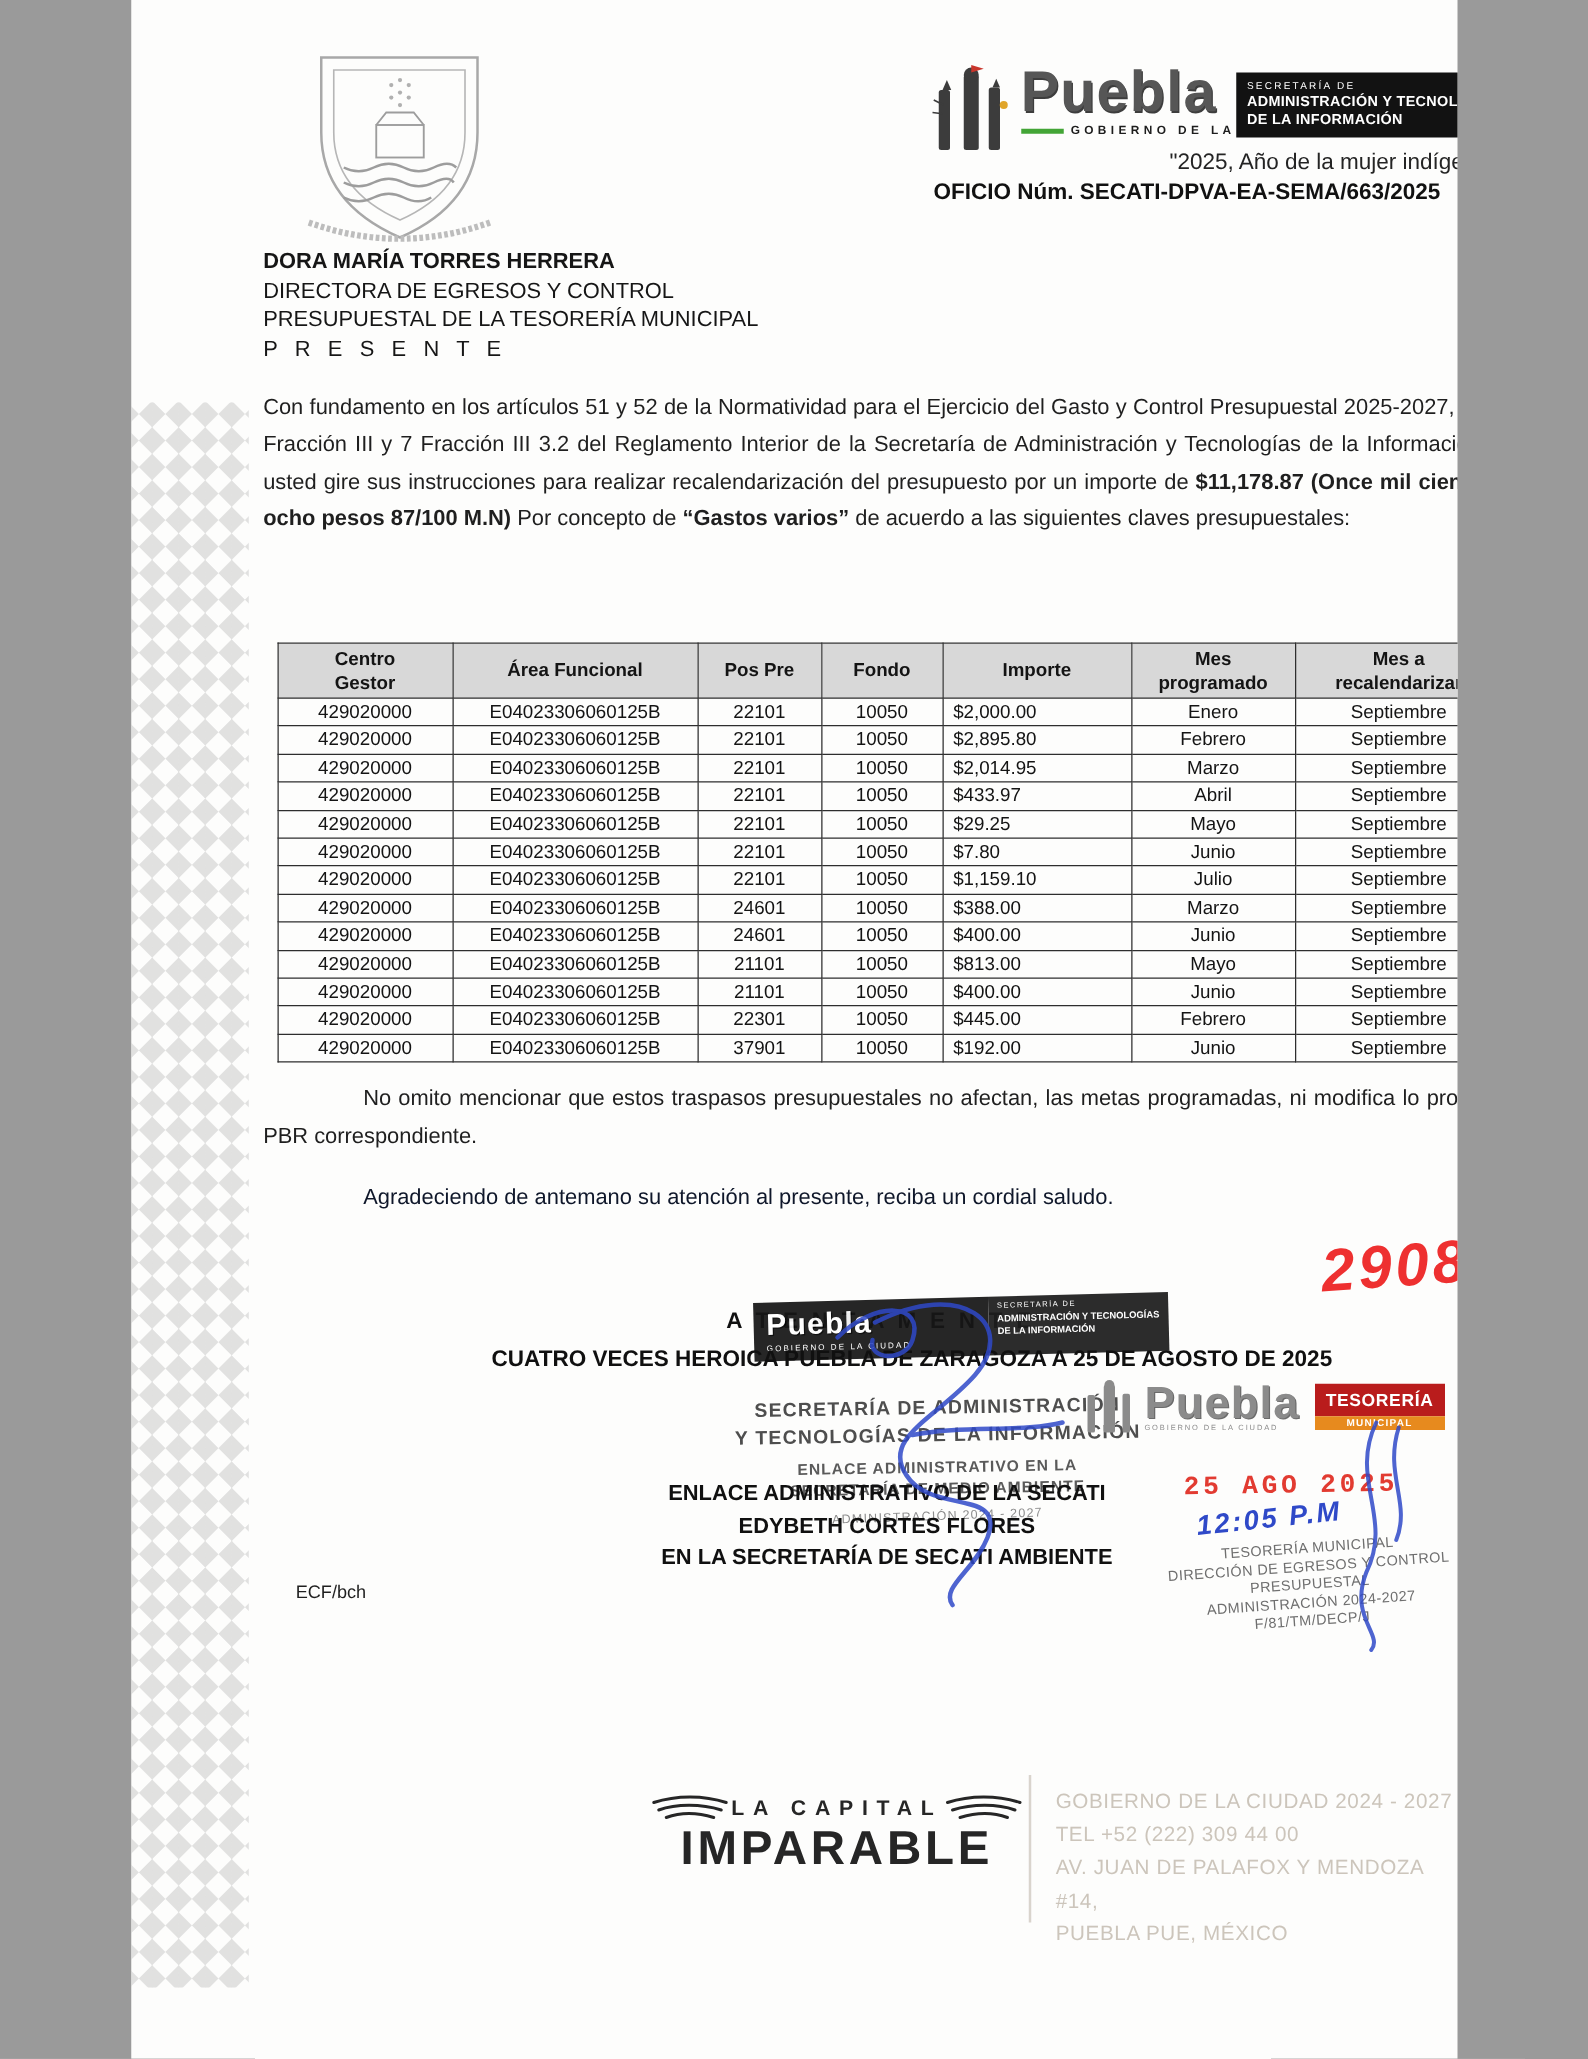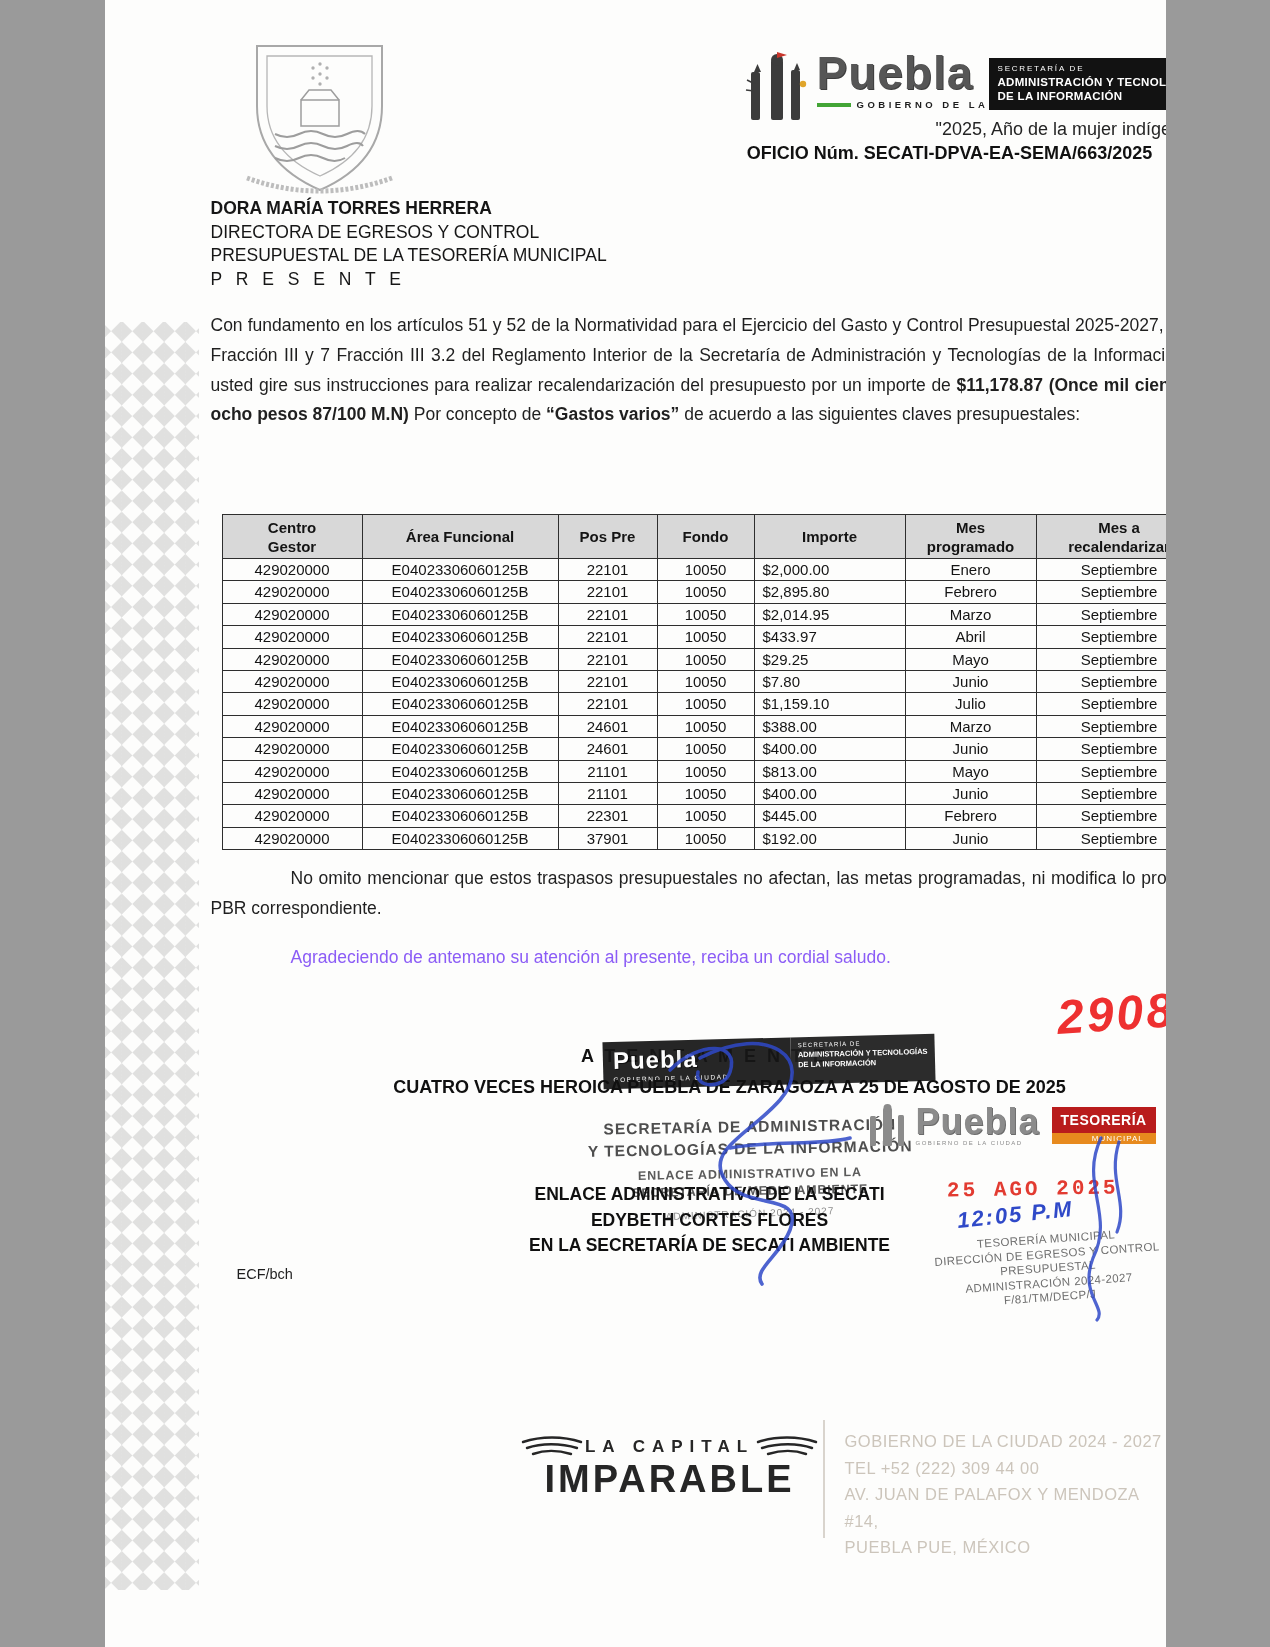--- a/index.html
+++ b/index.html
@@ -30,21 +30,21 @@
   .oficio{left:575px;top:143px;width:540px;text-align:center;font-size:18px;font-weight:bold;color:#111}
 
   
   .addressee{left:106px;top:197px;font-size:17.5px;line-height:23.5px;color:#161616}
   .addressee .name{font-weight:bold}
   .addressee .presente{letter-spacing:4.5px}
 
   
   .p1{left:106px;top:311px;width:1058px;font-size:17.5px;line-height:29.8px;text-align:justify;color:#1f1f1f}
   .p2{left:106px;top:864px;width:1062px;font-size:17.5px;line-height:29.5px;text-align:justify;text-indent:80px;color:#1f1f1f}
-  .p3{left:186px;top:947px;font-size:17.5px;color:#8b5cf6}
+  .p3{left:186px;top:947px;font-size:17.5px;color:#0f172a}
 
   
   .tablewrap{left:117px;top:514px}
   table.claves{border-collapse:collapse;width:980px;font-size:15px;color:#141414;table-layout:fixed}
   .claves th,.claves td{border:1px solid #2e2e2e;text-align:center;padding:1px 4px;line-height:19.4px;overflow:hidden;white-space:nowrap}
   .claves th{background:#d8d8d8;font-weight:bold;height:44px;line-height:19px}
   .claves td:nth-child(5){text-align:left;padding-left:8px}
 
   
   .folio{left:952px;top:986px;font-size:48px;font-weight:bold;font-style:italic;color:#ee3030;transform:rotate(-4deg);letter-spacing:3px}
@@ -65,21 +65,21 @@
   .stampfaint{left:470px;top:168px;width:350px;text-align:center;color:#8d8d8d;font-size:10px;letter-spacing:1px;transform:rotate(-2deg)}
   .signerblock{left:360px;top:142px;width:490px;text-align:center;font-size:17.5px;font-weight:bold;line-height:25.5px;color:#101010}
   .sigstroke{z-index:6}
   .sigstroke.main{left:505px;top:-12px;width:300px;height:270px}
   .sigstroke.right{left:962px;top:92px;width:90px;height:195px}
   .stamp-right{left:762px;top:62px;display:flex;align-items:center;gap:7px;z-index:2}
   .stamp-right .wm2{font-size:36px;font-weight:bold;color:#8b8b8b;letter-spacing:1px;text-shadow:1px 1px 0 #6b6b6b;line-height:34px}
   .stamp-right .gb2{font-size:6px;letter-spacing:1.5px;color:#8b8b8b;margin-top:1px}
   .tes-badge{margin-left:5px}
   .tes-badge .t1{background:#b91c1c;color:#fff;font-size:14px;font-weight:bold;padding:5px 9px;letter-spacing:.5px}
-  .tes-badge .t2{background:#e78a1e;color:#fff;font-size:8px;text-align:right;padding:1px 12px;letter-spacing:1px;font-weight:normal}
+  .tes-badge .t2{background:#e78a1e;color:#fff;font-size:8px;text-align:center;padding:1px 0;letter-spacing:1px;font-weight:bold}
   .datestamp{left:842px;top:138px;color:#e23b31;font-family:"Liberation Mono",monospace;font-weight:bold;font-size:21px;letter-spacing:3px;transform:rotate(-1deg)}
   .timehand{left:852px;top:162px;color:#2f49c8;font-size:22px;font-weight:bold;font-style:italic;letter-spacing:2px;transform:rotate(-6deg)}
   .tes-stamp-text{left:788px;top:192px;width:310px;text-align:center;color:#6f6f6f;font-size:11.5px;line-height:14.5px;letter-spacing:.4px;transform:rotate(-4deg)}
   .initials{left:132px;top:1266px;font-size:14.5px;color:#1f1f1f}
 
   
   .f-logo{left:393px;top:1434px;width:344px;text-align:center;color:#262626}
   .f-logo .row1{display:flex;align-items:center;justify-content:center;gap:0}
   .f-logo .cap{font-size:17px;font-weight:bold;letter-spacing:7px;white-space:nowrap}
   .f-logo .imp{font-size:38px;font-weight:bold;letter-spacing:3px;margin-top:-2px}

